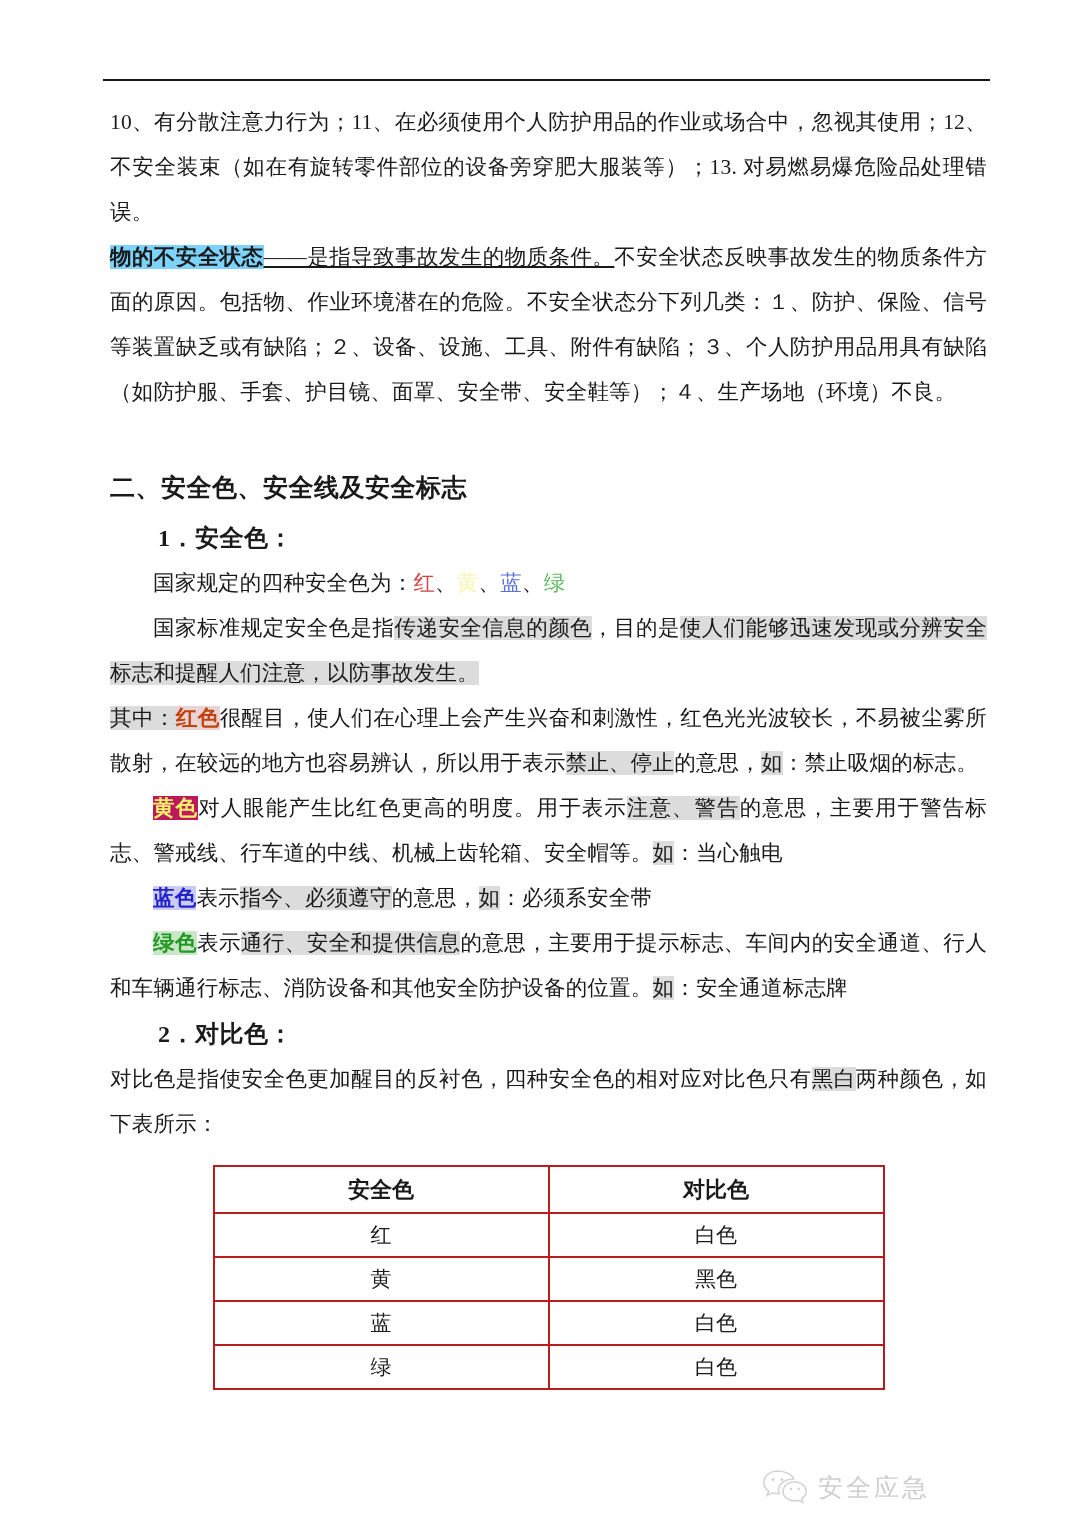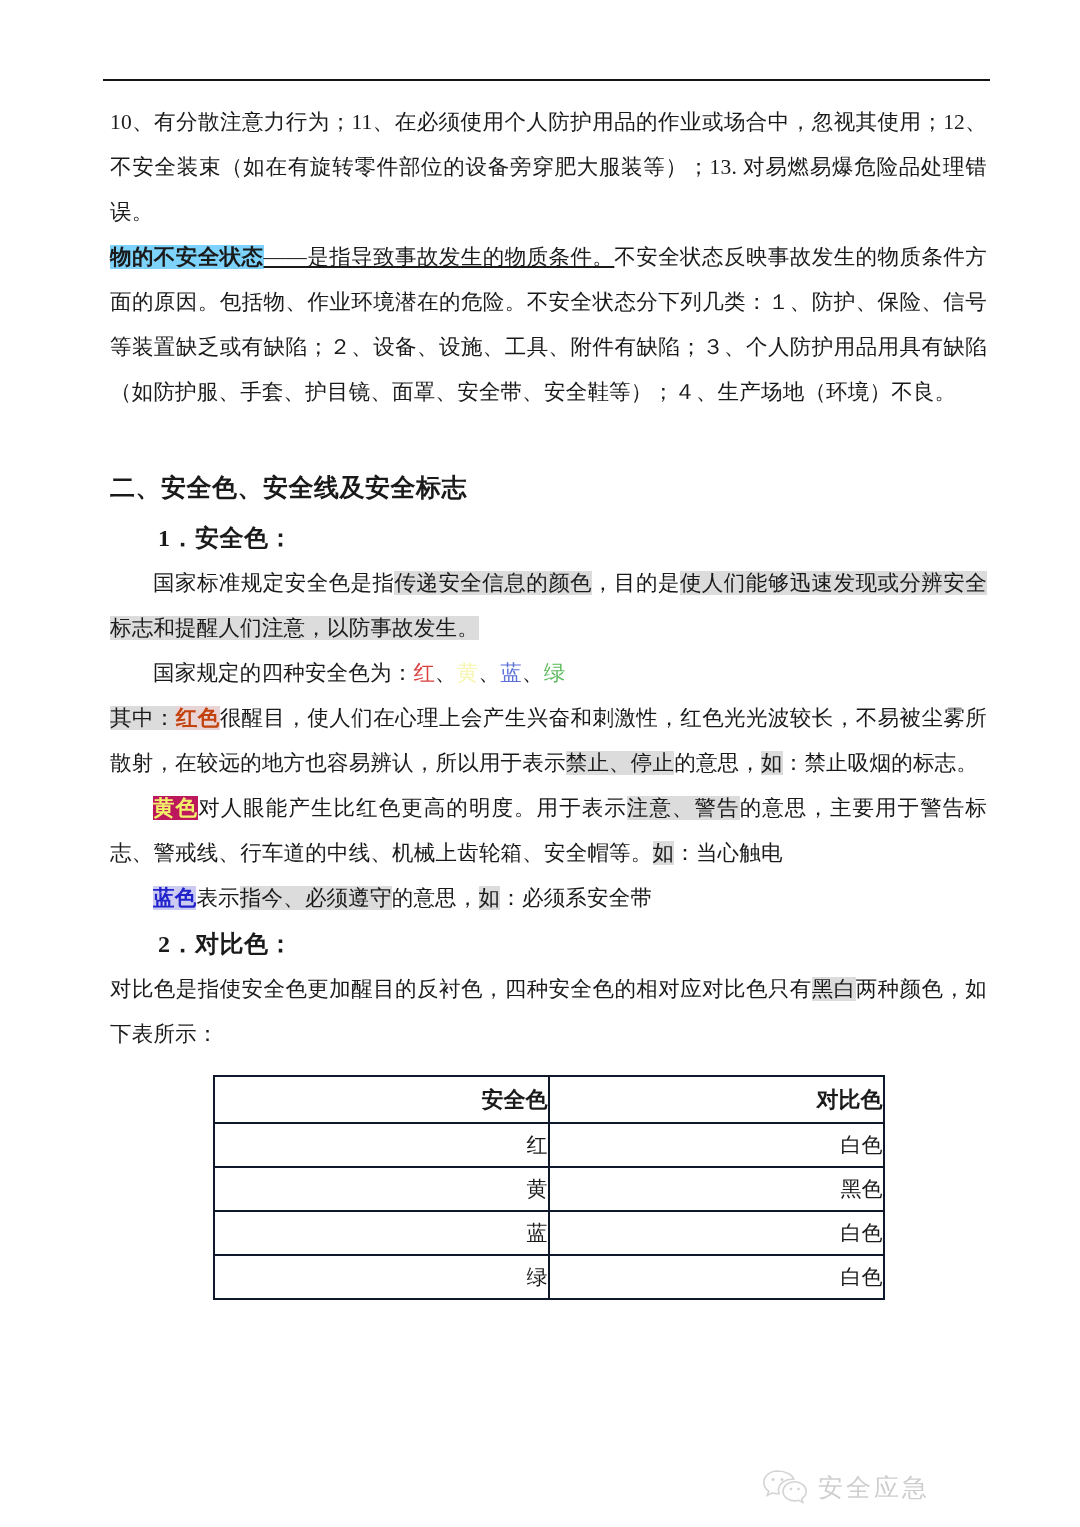--- a/index.html
+++ b/index.html
@@ -89,22 +89,22 @@
 
   .spacer-lg { height: 46px; }
 
   table.ctab {
     border-collapse: collapse;
     margin: 18px auto 0 auto;
     width: 670px;
     table-layout: fixed;
   }
   table.ctab td, table.ctab th {
-    border: 2px solid #0f172a;
-    text-align: right;
+    border: 2px solid #b91c1c;
+    text-align: center;
     font-size: 21px;
     height: 42px;
     padding: 0;
     font-weight: normal;
   }
   table.ctab th {
     font-weight: bold;
     height: 45px;
     font-size: 22px;
   }
@@ -145,30 +145,31 @@
     <p><span>10、有分散注意力行为；11、在必须使用个人防护用品的作业或场合中，忽视其使用；12、不安全装束（如在有旋转零件部位的设备旁穿肥大服装等）；13. 对易燃易爆危险品处理错误。</span></p>
 
     <p><span class="bold hl-gray">物的不安全状态</span><span class="uline">――是指导致事故发生的物质条件。</span><span>不安全状态反映事故发生的物质条件方面的原因。包括物、作业环境潜在的危险。不安全状态分下列几类：１、防护、保险、信号等装置缺乏或有缺陷；２、设备、设施、工具、附件有缺陷；３、个人防护用品用具有缺陷（如防护服、手套、护目镜、面罩、安全带、安全鞋等）；４、生产场地（环境）不良。</span></p>
 
     <div class="spacer-lg"></div>
 
     <h2 class="heading2">二、安全色、安全线及安全标志</h2>
 
     <h3 class="heading3">1．安全色：</h3>
 
+    <p class="p-ind"><span>国家规定的四种安全色为：</span><span class="t-red">红</span><span>、</span><span class="t-yellow">黄</span><span>、</span><span class="t-blue">蓝</span><span>、</span><span class="t-green">绿</span></p>
+
     <p class="p-ind"><span>国家标准规定安全色是指</span><span class="hl-gray2">传递安全信息的颜色</span><span>，目的是</span><span class="hl-gray2">使人们能够迅速发现或分辨安全标志和提醒人们注意，以防事故发生。</span></p>
 
-    <p class="p-ind"><span>国家规定的四种安全色为：</span><span class="t-red">红</span><span>、</span><span class="t-yellow">黄</span><span>、</span><span class="t-blue">蓝</span><span>、</span><span class="t-green">绿</span></p>
-
     <p><span class="hl-gray2">其中：</span><span class="hl-red bold">红色</span><span>很醒目，使人们在心理上会产生兴奋和刺激性，红色光光波较长，不易被尘雾所散射，在较远的地方也容易辨认，所以用于表示</span><span class="hl-gray2">禁止、停止</span><span>的意思，</span><span class="hl-gray2">如</span><span>：禁止吸烟的标志。</span></p>
 
     <p class="p-ind"><span class="hl-yellow bold">黄色</span><span>对人眼能产生比红色更高的明度。用于表示</span><span class="hl-gray2">注意、警告</span><span>的意思，主要用于警告标志、警戒线、行车道的中线、机械上齿轮箱、安全帽等。</span><span class="hl-gray2">如</span><span>：当心触电</span></p>
 
     <p class="p-ind"><span class="hl-blue bold">蓝色</span><span>表示</span><span class="hl-gray2">指今、必须遵守</span><span>的意思，</span><span class="hl-gray2">如</span><span>：必须系安全带</span></p>
 
+    <p class="p-ind"><span class="hl-green bold">绿色</span><span>表示</span><span class="hl-gray2">通行、安全和提供信息</span><span>的意思，主要用于提示标志、车间内的安全通道、行人和车辆通行标志、消防设备和其他安全防护设备的位置。</span><span class="hl-gray2">如</span><span>：安全通道标志牌</span></p>
 
     <h3 class="heading3">2．对比色：</h3>
 
     <p><span> 对比色是指使安全色更加醒目的反衬色，四种安全色的相对应对比色只有</span><span class="hl-gray2">黑白</span><span>两种颜色，如下表所示：</span></p>
 
     <table class="ctab">
       <colgroup>
           <col class="c1">
           <col class="c2">
         </colgroup>

